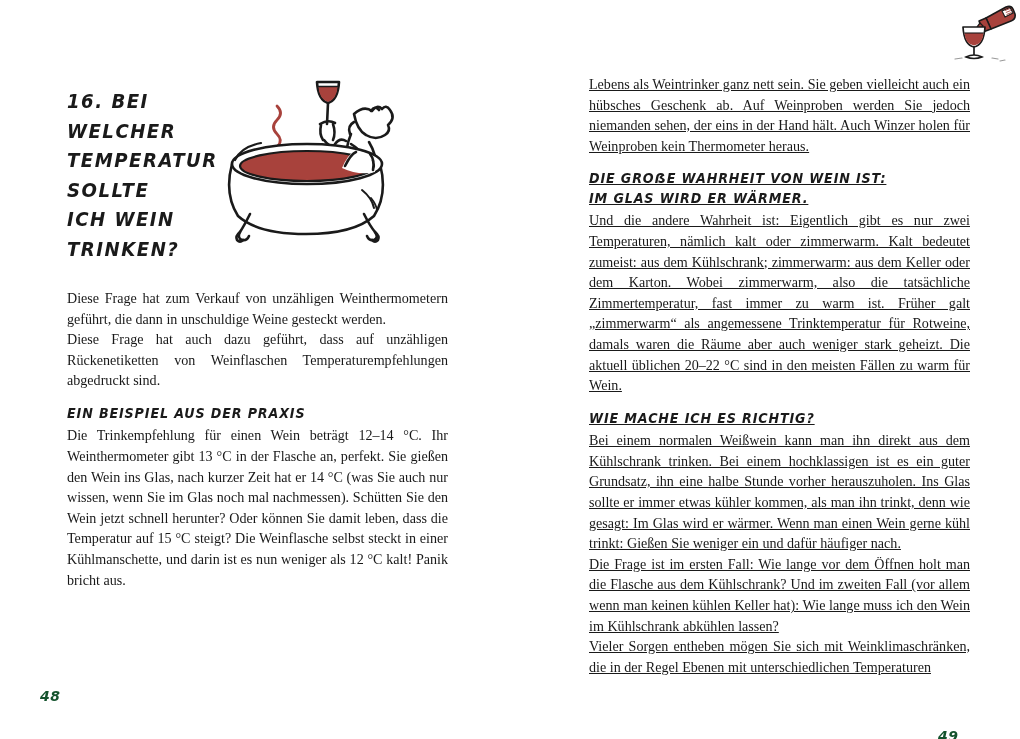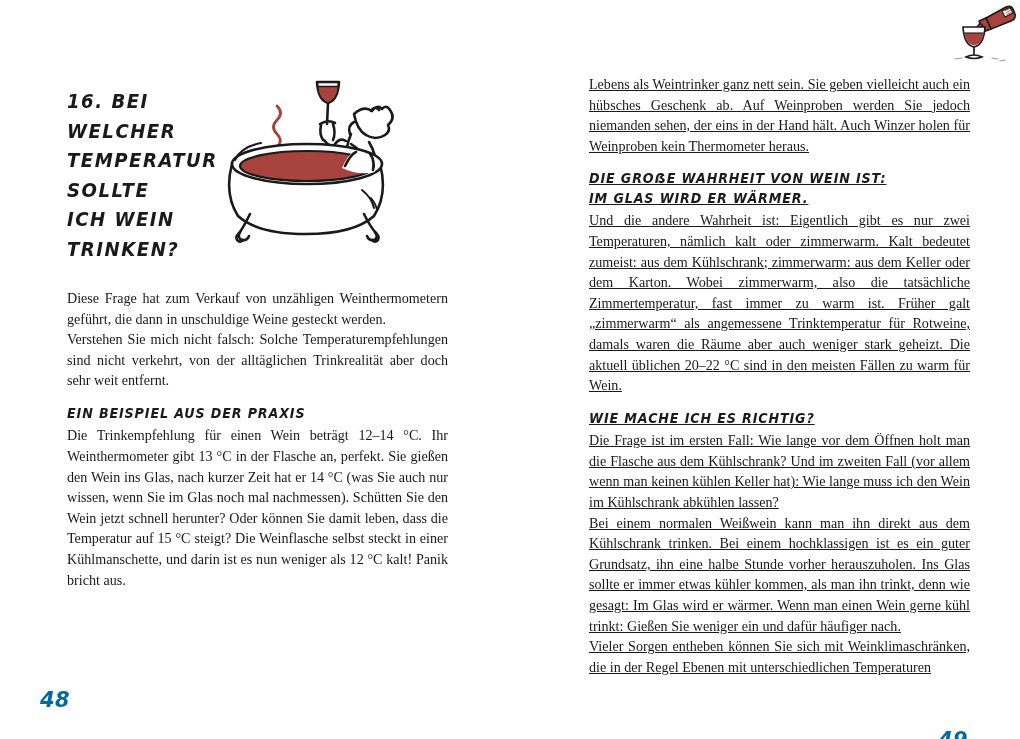--- a/index.html
+++ b/index.html
@@ -81,23 +81,23 @@
     white-space: pre-line;
   }
 
   
   .folio {
     position: absolute;
     top: 688px;
     font-family: "DejaVu Sans", sans-serif;
     font-weight: 700;
     font-style: italic;
-    font-size: 21px;
+    font-size: 14px;
     letter-spacing: 0.5px;
-    color: #0369a1;
+    color: #14532d;
   }
   #folio-left  { left: 40px;  }
   #folio-right { left: 938px; margin-top: 40px; }
 
   
   #illustration-bathtub {
     position: absolute;
     left: 214px;
     top: 72px;
     width: 186px;
@@ -211,35 +211,35 @@
       <g fill="none" stroke="#1a1a1a" stroke-width="2.6" stroke-linecap="round" stroke-linejoin="round">
         <path d="M131 94 q6 -12 11 -14"></path>
         <path d="M159 98 q2 -10 -3 -16"></path>
       </g>
     </svg>
   </div>
 
   <div class="column" id="col-left" style="top: 288px;">
     <div class="body-block" id="left-blocks">
         <p>Diese Frage hat zum Verkauf von unzähligen Weinthermometern geführt, die dann in unschuldige Weine gesteckt werden.</p>
-        <p>Verstehen Sie mich nicht falsch: Solche Temperaturempfehlungen sind nicht verkehrt, von der alltäglichen Trinkrealität aber doch sehr weit entfernt.</p>
+        <p>Diese Frage hat auch dazu geführt, dass auf unzähligen Rückenetiketten von Weinflaschen Temperaturempfehlungen abgedruckt sind.</p>
         <div class="section-heading">EIN BEISPIEL AUS DER PRAXIS</div>
         <p>Die Trinkempfehlung für einen Wein beträgt 12–14 °C. Ihr Weinthermometer gibt 13 °C in der Flasche an, perfekt. Sie gießen den Wein ins Glas, nach kurzer Zeit hat er 14 °C (was Sie auch nur wissen, wenn Sie im Glas noch mal nachmessen). Schütten Sie den Wein jetzt schnell herunter? Oder können Sie damit leben, dass die Temperatur auf 15 °C steigt? Die Weinflasche selbst steckt in einer Kühlmanschette, und darin ist es nun weniger als 12 °C kalt! Panik bricht aus.</p>
       </div>
   </div>
 
   <div class="column" id="col-right" style="top: 74px;">
     <div class="body-block" id="right-blocks">
         <p>Lebens als Weintrinker ganz nett sein. Sie geben vielleicht auch ein hübsches Geschenk ab. Auf Weinproben werden Sie jedoch niemanden sehen, der eins in der Hand hält. Auch Winzer holen für Weinproben kein Thermometer heraus.</p>
         <div class="section-heading">DIE GROẞE WAHRHEIT VON WEIN IST:
 IM GLAS WIRD ER WÄRMER.</div>
         <p>Und die andere Wahrheit ist: Eigentlich gibt es nur zwei Temperaturen, nämlich kalt oder zimmerwarm. Kalt bedeutet zumeist: aus dem Kühlschrank; zimmerwarm: aus dem Keller oder dem Karton. Wobei zimmerwarm, also die tatsächliche Zimmertemperatur, fast immer zu warm ist. Früher galt „zimmerwarm“ als angemessene Trinktemperatur für Rotweine, damals waren die Räume aber auch weniger stark geheizt. Die aktuell üblichen 20–22 °C sind in den meisten Fällen zu warm für Wein.</p>
         <div class="section-heading">WIE MACHE ICH ES RICHTIG?</div>
+        <p>Bei einem normalen Weißwein kann man ihn direkt aus dem Kühlschrank trinken. Bei einem hochklassigen ist es ein guter Grundsatz, ihn eine halbe Stunde vorher herauszuholen. Ins Glas sollte er immer etwas kühler kommen, als man ihn trinkt, denn wie gesagt: Im Glas wird er wärmer. Wenn man einen Wein gerne kühl trinkt: Gießen Sie weniger ein und dafür häufiger nach.</p>
         <p>Die Frage ist im ersten Fall: Wie lange vor dem Öffnen holt man die Flasche aus dem Kühlschrank? Und im zweiten Fall (vor allem wenn man keinen kühlen Keller hat): Wie lange muss ich den Wein im Kühlschrank abkühlen lassen?</p>
-        <p>Bei einem normalen Weißwein kann man ihn direkt aus dem Kühlschrank trinken. Bei einem hochklassigen ist es ein guter Grundsatz, ihn eine halbe Stunde vorher herauszuholen. Ins Glas sollte er immer etwas kühler kommen, als man ihn trinkt, denn wie gesagt: Im Glas wird er wärmer. Wenn man einen Wein gerne kühl trinkt: Gießen Sie weniger ein und dafür häufiger nach.</p>
-        <p>Vieler Sorgen entheben können Sie sich mit Weinklimaschränken, die in der Regel Ebenen mit unterschiedlichen Temperaturen</p>
+        <p>Vieler Sorgen entheben mögen Sie sich mit Weinklimaschränken, die in der Regel Ebenen mit unterschiedlichen Temperaturen</p>
       </div>
   </div>
 
   <div class="folio" id="folio-left">48</div>
   <div class="folio" id="folio-right">49</div>
 
 </div>
 
 </body></html>

